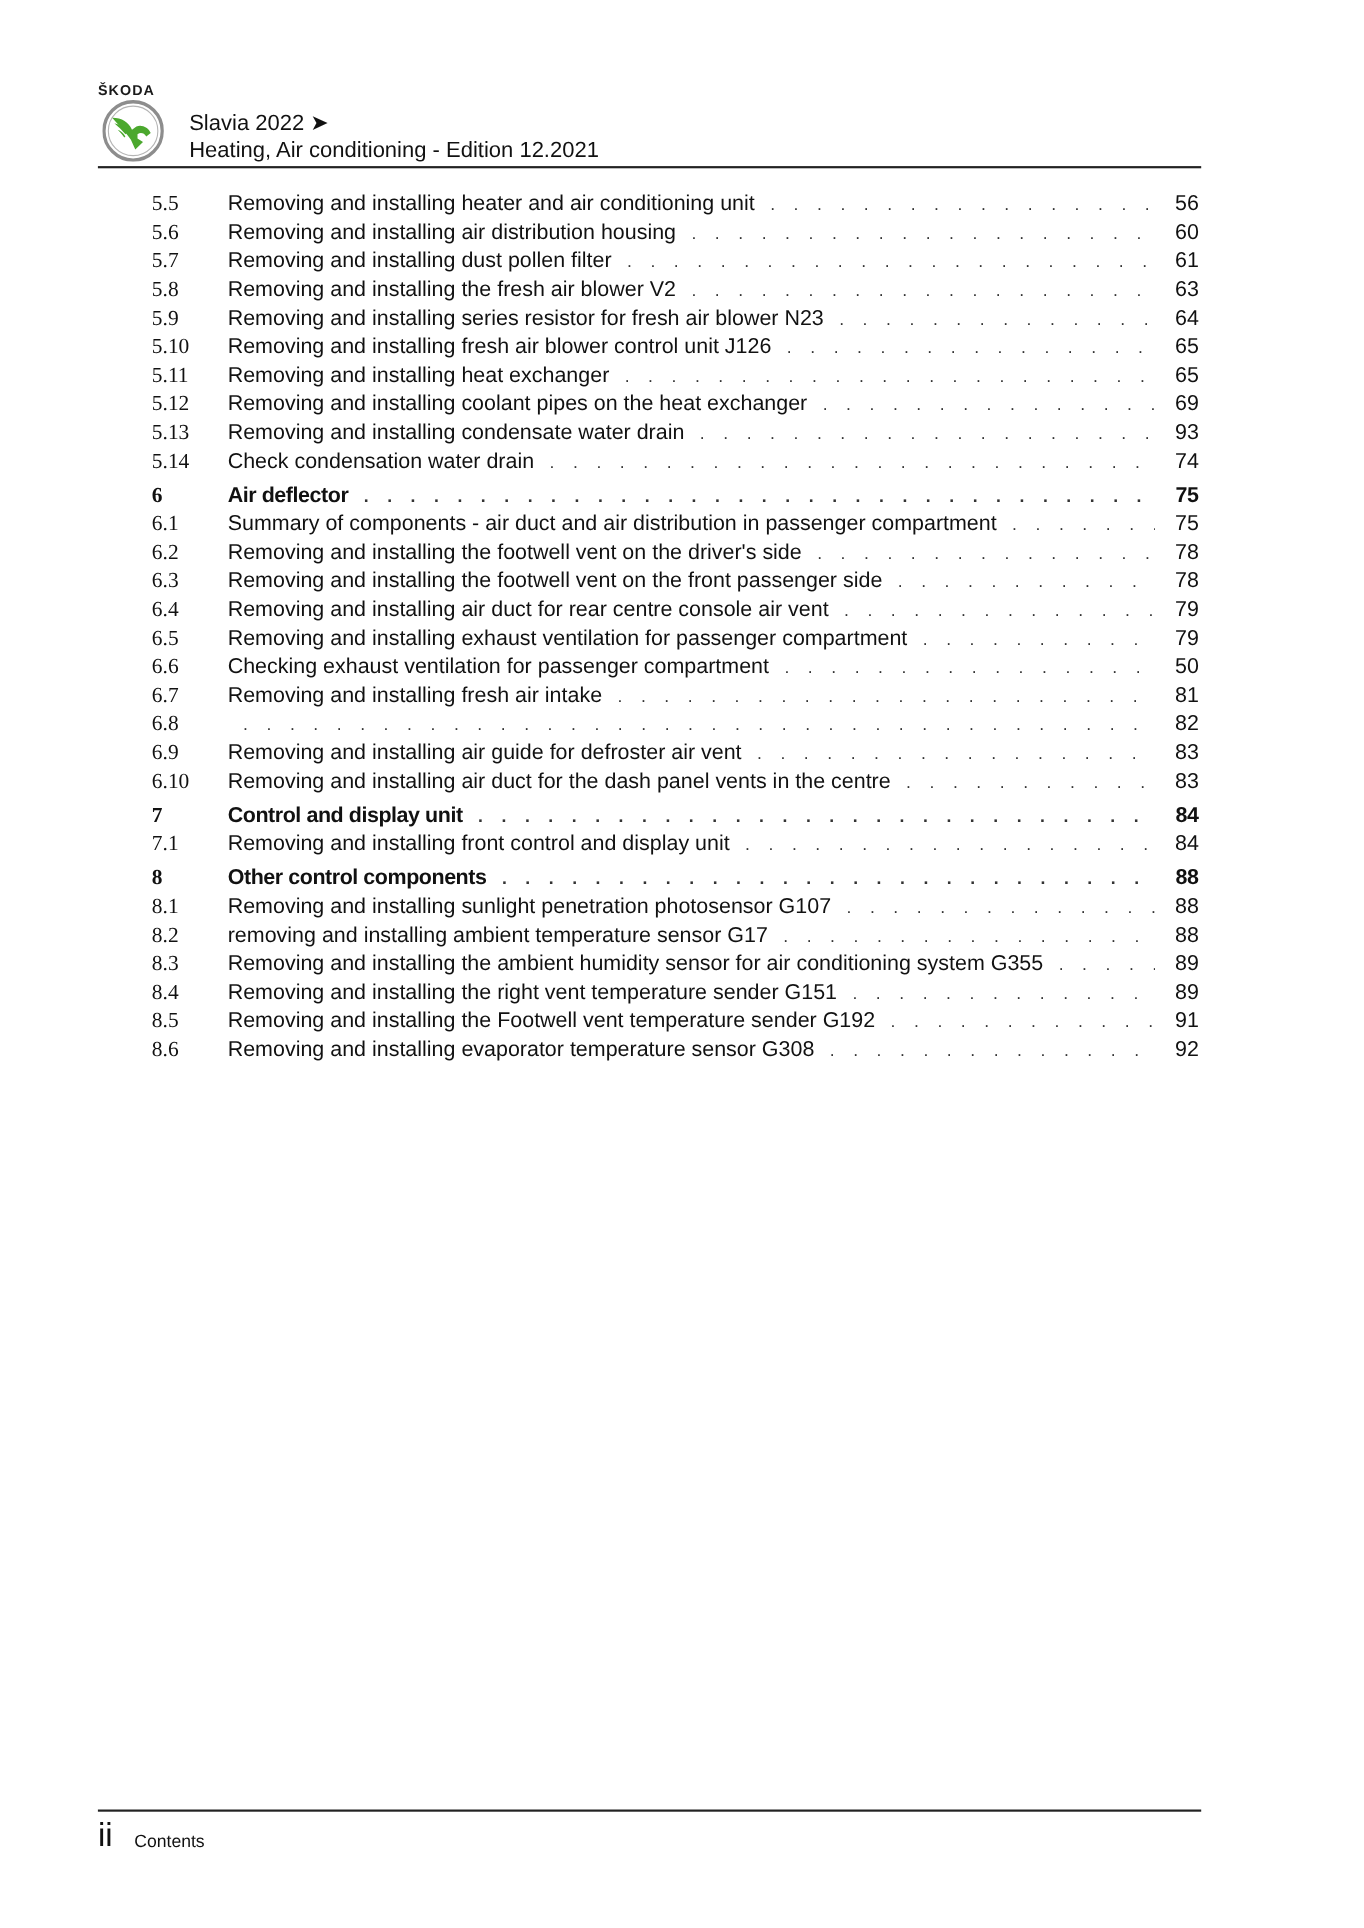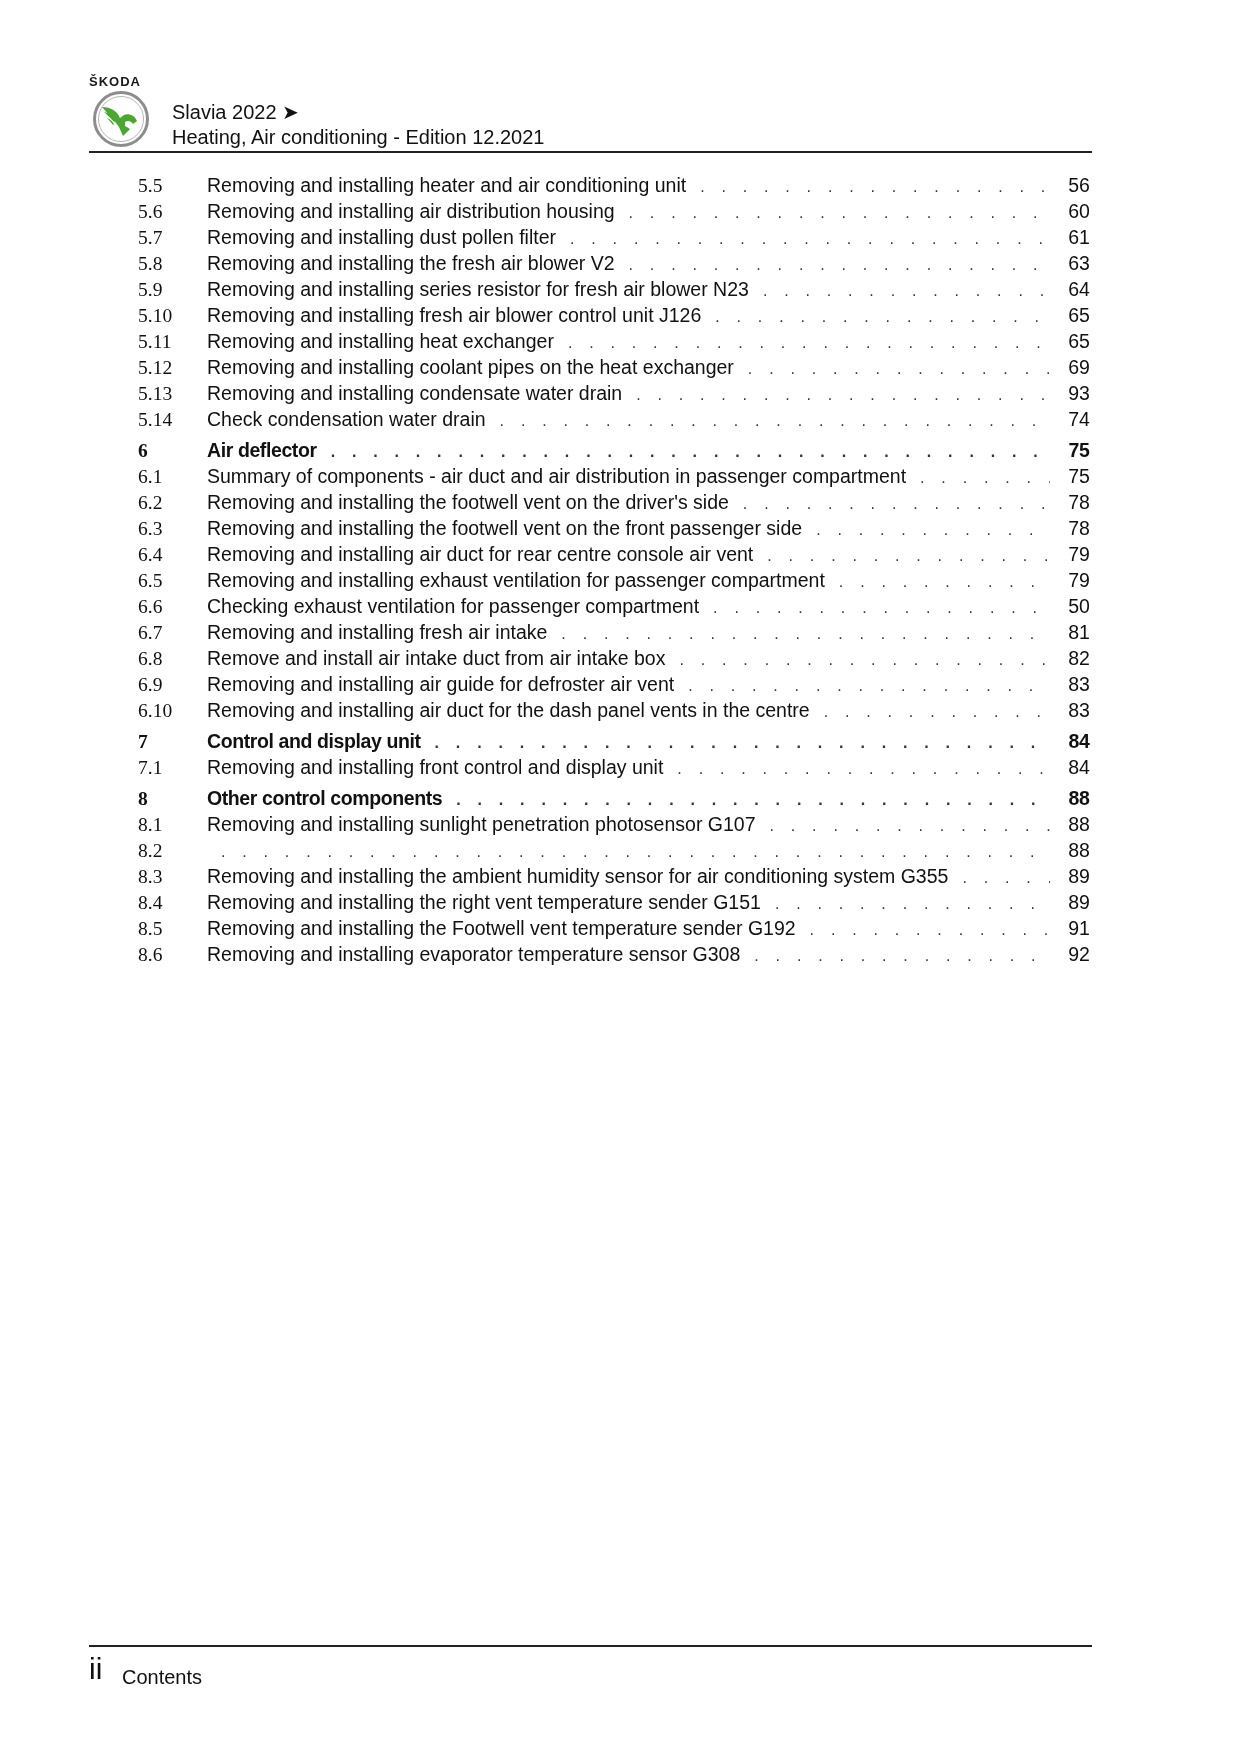--- a/index.html
+++ b/index.html
@@ -105,21 +105,21 @@
       position: absolute;
       left: 89px;
       top: 1652px;
       font-size: 30px;
       color: #111;
     }
     .footer-label {
       position: absolute;
       left: 122px;
       top: 1666px;
-      font-size: 20px;
+      font-size: 16px;
       color: #111;
     }
   </style>
 </head>
 <body>
 
 <div class="brand-word">ŠKODA</div>
 
 <svg class="logo" viewBox="0 0 56 56">
   <circle cx="28" cy="28" r="26.5" fill="#ffffff" stroke="#8d8d8d" stroke-width="3"></circle>
@@ -242,21 +242,20 @@
       <span class="toc-page">50</span>
     </div>
     <div class="toc-row">
       <span class="toc-num">6.7</span>
       <span class="toc-title">Removing and installing fresh air intake</span>
       <span class="toc-leader">. . . . . . . . . . . . . . . . . . . . . . . . . . . . . . . . . . . . . . . . . . . . . . . . . . . . . . . . . . . . . . . . . . . . .</span>
       <span class="toc-page">81</span>
     </div>
     <div class="toc-row">
       <span class="toc-num">6.8</span>
-      <span class="toc-title">Remove and install air intake duct from air intake box</span>
       <span class="toc-leader">. . . . . . . . . . . . . . . . . . . . . . . . . . . . . . . . . . . . . . . . . . . . . . . . . . . . . . . . . . . . . . . . . . . . .</span>
       <span class="toc-page">82</span>
     </div>
     <div class="toc-row">
       <span class="toc-num">6.9</span>
       <span class="toc-title">Removing and installing air guide for defroster air vent</span>
       <span class="toc-leader">. . . . . . . . . . . . . . . . . . . . . . . . . . . . . . . . . . . . . . . . . . . . . . . . . . . . . . . . . . . . . . . . . . . . .</span>
       <span class="toc-page">83</span>
     </div>
     <div class="toc-row">
@@ -284,20 +283,21 @@
       <span class="toc-page">88</span>
     </div>
     <div class="toc-row">
       <span class="toc-num">8.1</span>
       <span class="toc-title">Removing and installing sunlight penetration photosensor G107</span>
       <span class="toc-leader">. . . . . . . . . . . . . . . . . . . . . . . . . . . . . . . . . . . . . . . . . . . . . . . . . . . . . . . . . . . . . . . . . . . . .</span>
       <span class="toc-page">88</span>
     </div>
     <div class="toc-row">
       <span class="toc-num">8.2</span>
+      <span class="toc-title">removing and installing ambient temperature sensor G17</span>
       <span class="toc-leader">. . . . . . . . . . . . . . . . . . . . . . . . . . . . . . . . . . . . . . . . . . . . . . . . . . . . . . . . . . . . . . . . . . . . .</span>
       <span class="toc-page">88</span>
     </div>
     <div class="toc-row">
       <span class="toc-num">8.3</span>
       <span class="toc-title">Removing and installing the ambient humidity sensor for air conditioning system G355</span>
       <span class="toc-leader">. . . . . . . . . . . . . . . . . . . . . . . . . . . . . . . . . . . . . . . . . . . . . . . . . . . . . . . . . . . . . . . . . . . . .</span>
       <span class="toc-page">89</span>
     </div>
     <div class="toc-row">

